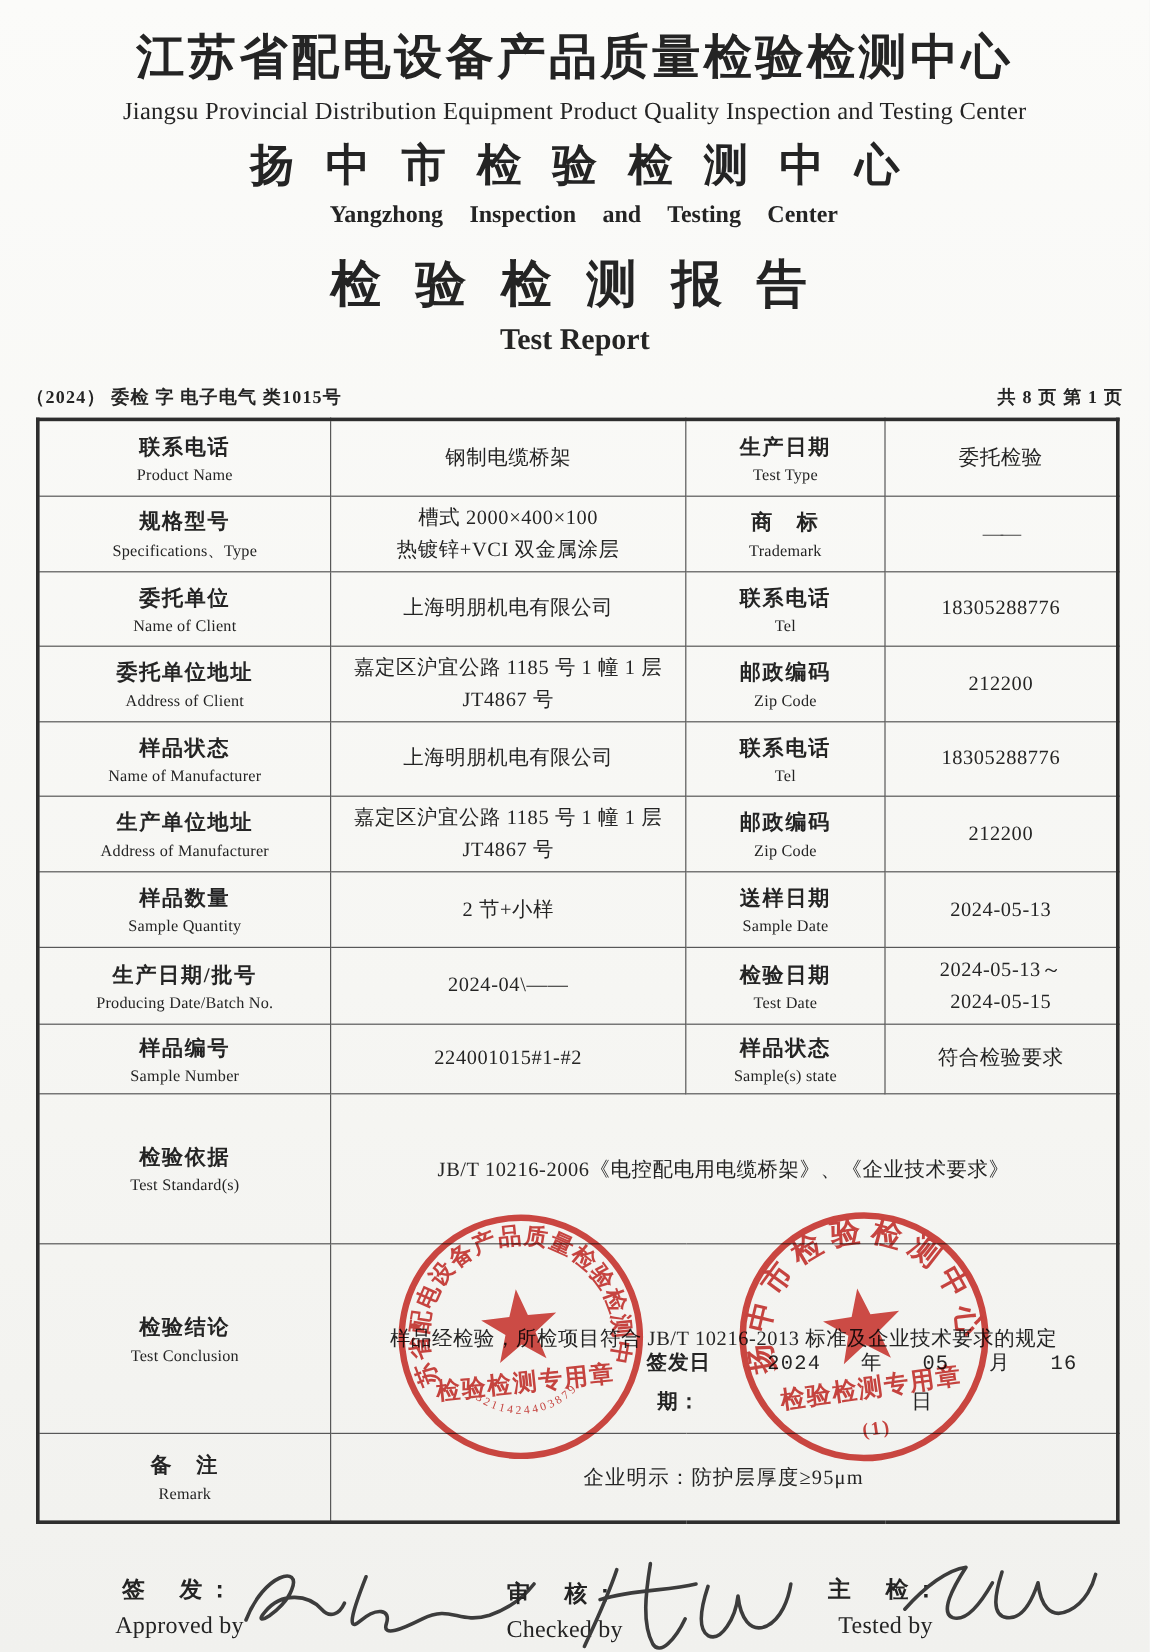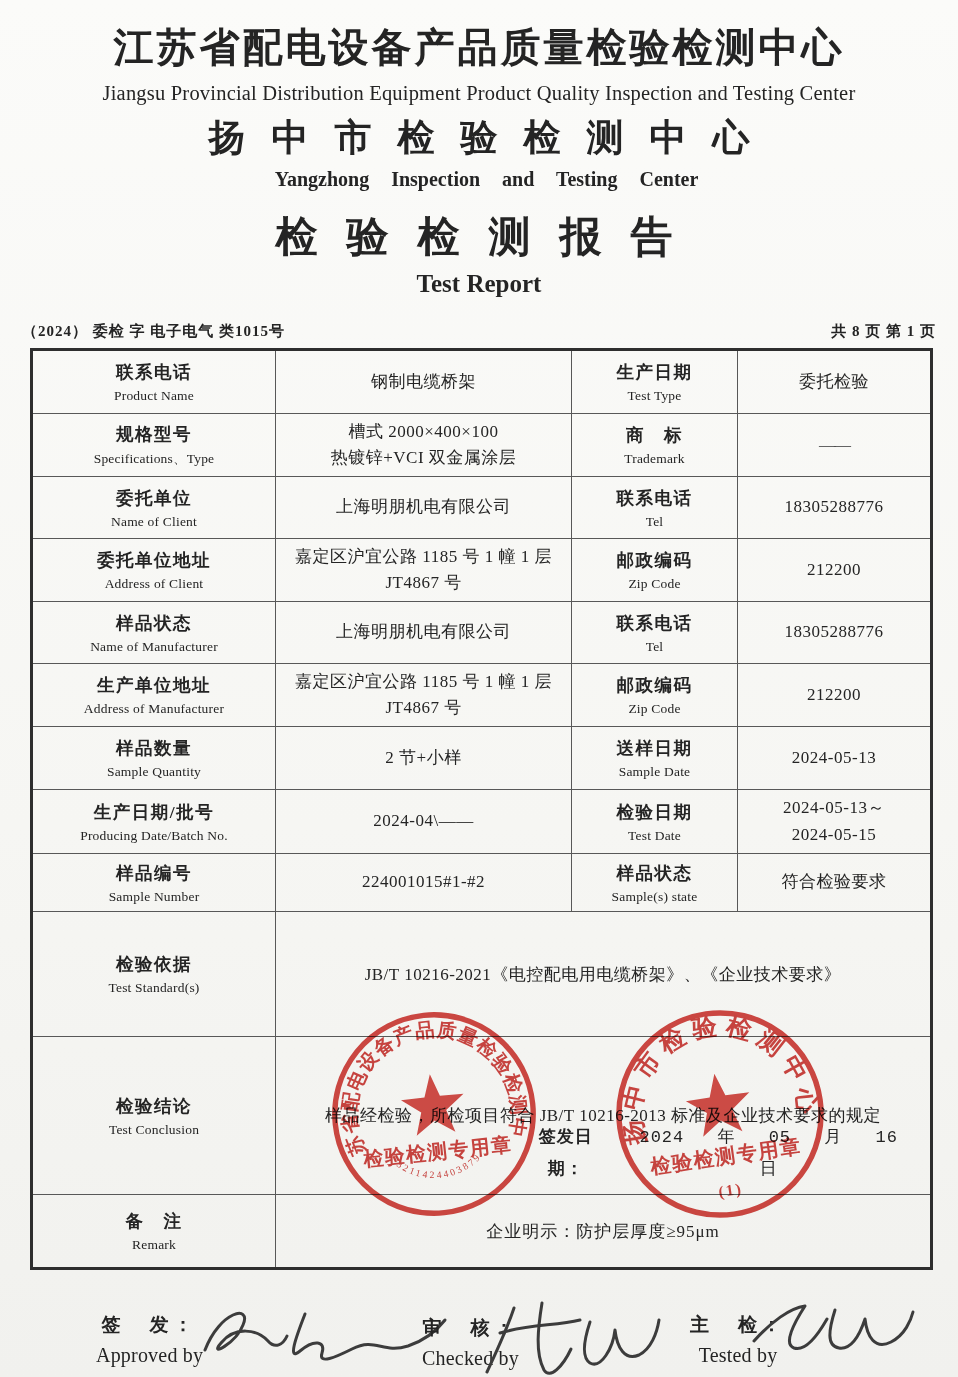--- a/index.html
+++ b/index.html
@@ -229,21 +229,21 @@
             <div class="cn">样品状态</div>
             <div class="en">Sample(s) state</div>
           </td>
       <td class="val">符合检验要求</td>
     </tr>
     <tr class="r10">
       <td class="lbl">
             <div class="cn">检验依据</div>
             <div class="en">Test Standard(s)</div>
           </td>
-      <td class="wideval" colspan="3">JB/T 10216-2021《电控配电用电缆桥架》、《企业技术要求》</td>
+      <td class="wideval" colspan="3">JB/T 10216-2006《电控配电用电缆桥架》、《企业技术要求》</td>
     </tr>
     <tr class="r11">
       <td class="lbl">
             <div class="cn">检验结论</div>
             <div class="en">Test Conclusion</div>
           </td>
       <td class="concl" colspan="3">
         <span>样品经检验，所检项目符合 JB/T 10216-2013 标准及企业技术要求的规定</span>
         <div class="sign-date">
           <span class="sd-label">签发日期：</span>

